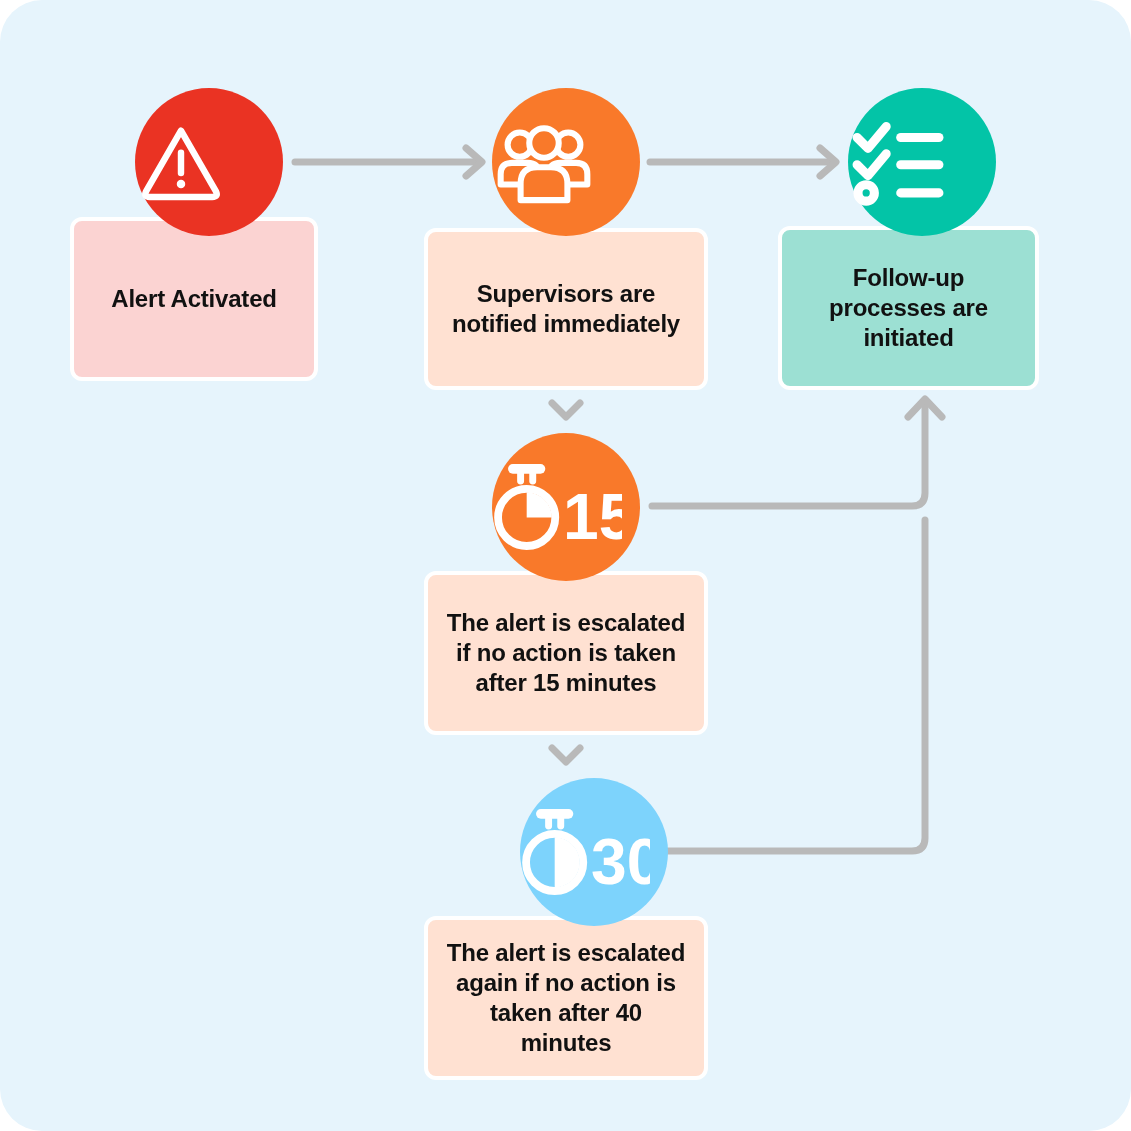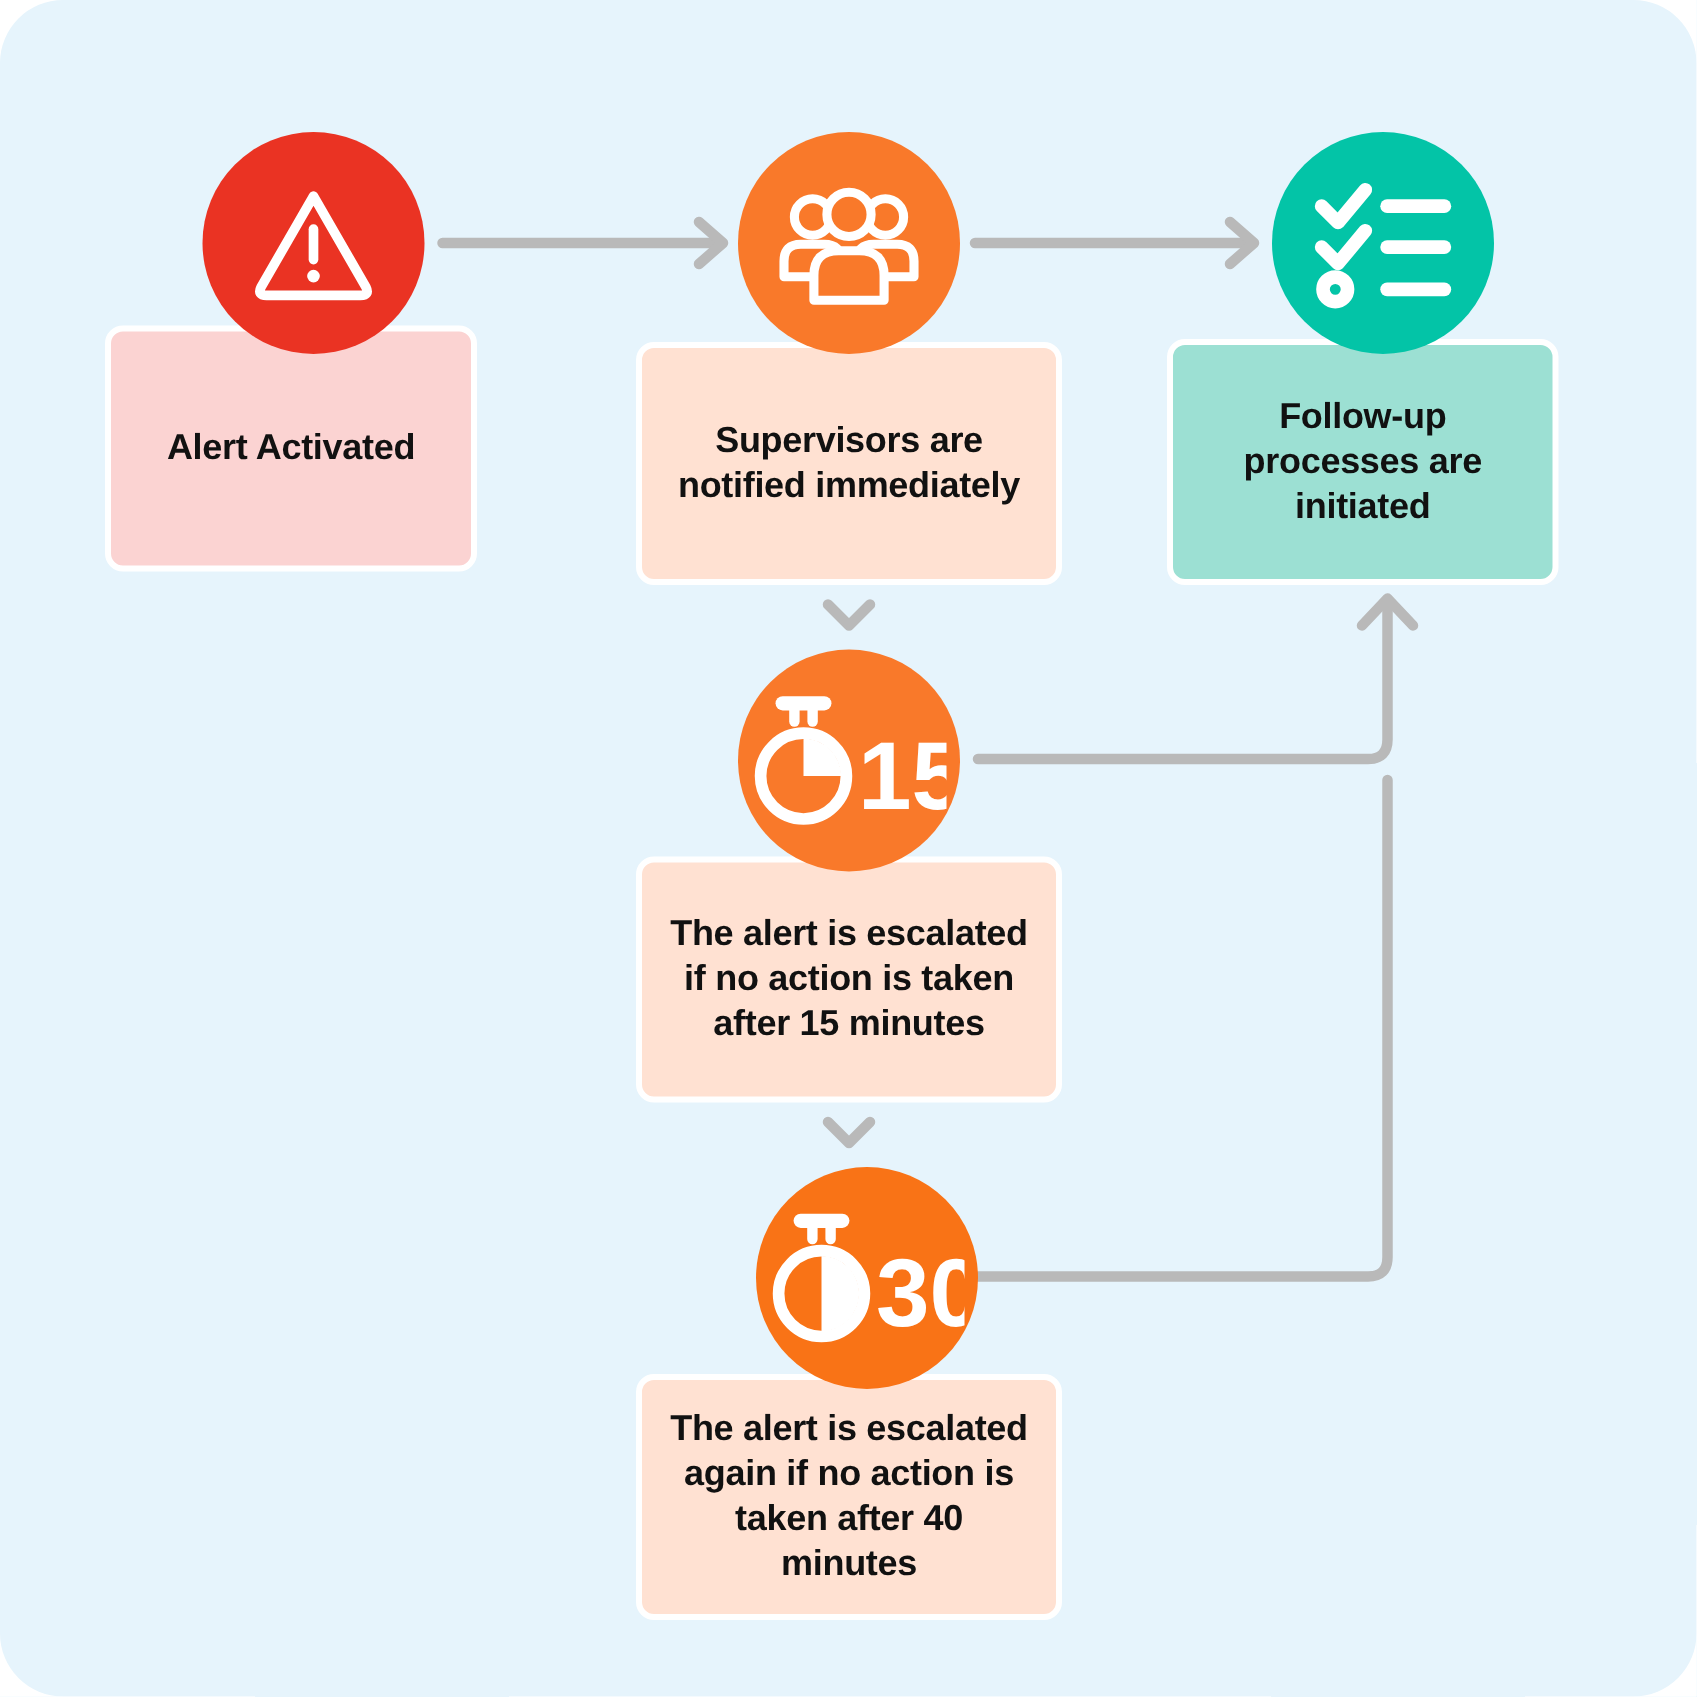--- a/index.html
+++ b/index.html
@@ -42,21 +42,20 @@
     z-index: 1;
   }
   .node-box span { display: block; width: 100%; }
 
   
   .icon-circle {
     position: absolute;
     border-radius: 50%;
     display: flex;
     align-items: center;
-    justify-content: center;
     z-index: 2;
   }
 
   
   .connector-svg {
     position: absolute;
     left: 0;
     top: 0;
     width: 1131px;
     height: 1131px;
@@ -152,21 +151,21 @@
 
       <path d="M40 72 L40 43 A29 29 0 0 1 69 72 Z" fill="#ffffff"></path>
 
       <text x="82" y="97" font-family="'Liberation Sans', sans-serif" font-size="74" font-weight="700" fill="#ffffff">15</text>
     </svg>
   </div>
   <div class="node-box" style="left:424px; top:571px; width:284px; height:164px; background:#ffe1d2;">
     <span>The alert is escalated if no action is taken after 15 minutes</span>
   </div>
 
-  <div class="icon-circle" style="left:504px; top:778px; width:148px; height:148px; background:#f97316;">
+  <div class="icon-circle" style="left:520px; top:778px; width:148px; height:148px; background:#7dd3fc;">
     <svg width="130" height="104" viewBox="0 0 150 120" xmlns="http://www.w3.org/2000/svg">
       <line x1="24" y1="16" x2="56" y2="16" stroke="#ffffff" stroke-width="11" stroke-linecap="round"></line>
       <line x1="33" y1="18" x2="33" y2="30" stroke="#ffffff" stroke-width="8" stroke-linecap="round"></line>
       <line x1="47" y1="18" x2="47" y2="30" stroke="#ffffff" stroke-width="8" stroke-linecap="round"></line>
       <circle cx="40" cy="72" r="33" fill="none" stroke="#ffffff" stroke-width="9"></circle>
 
       <path d="M40 72 L40 43 A29 29 0 0 1 40 101 Z" fill="#ffffff"></path>
       <text x="82" y="97" font-family="'Liberation Sans', sans-serif" font-size="74" font-weight="700" fill="#ffffff">30</text>
     </svg>
   </div>

